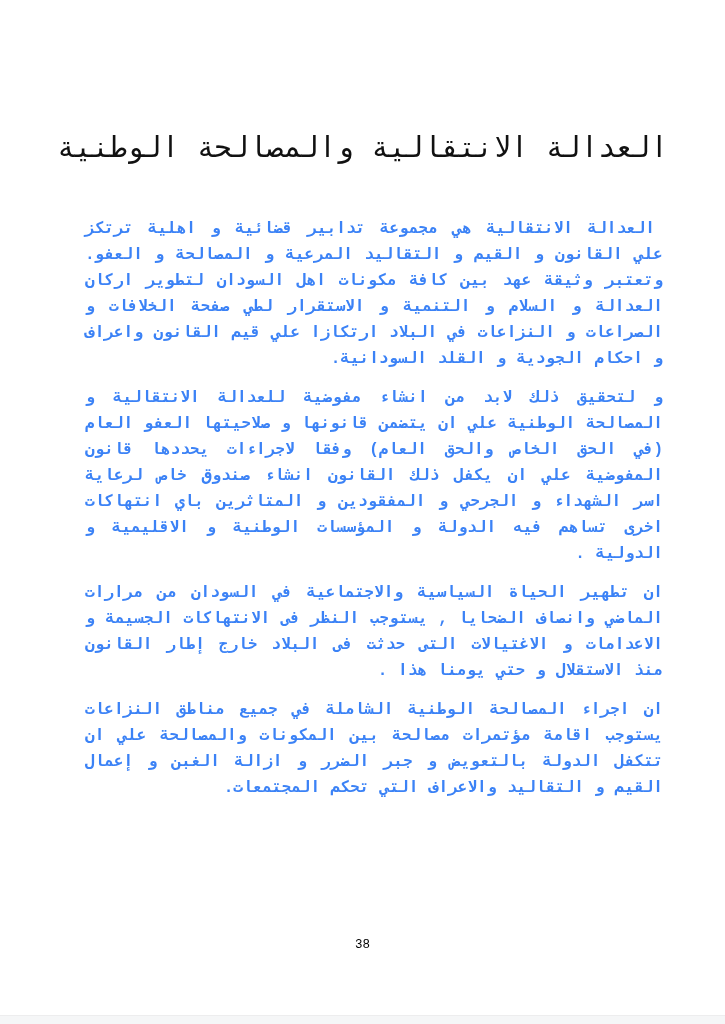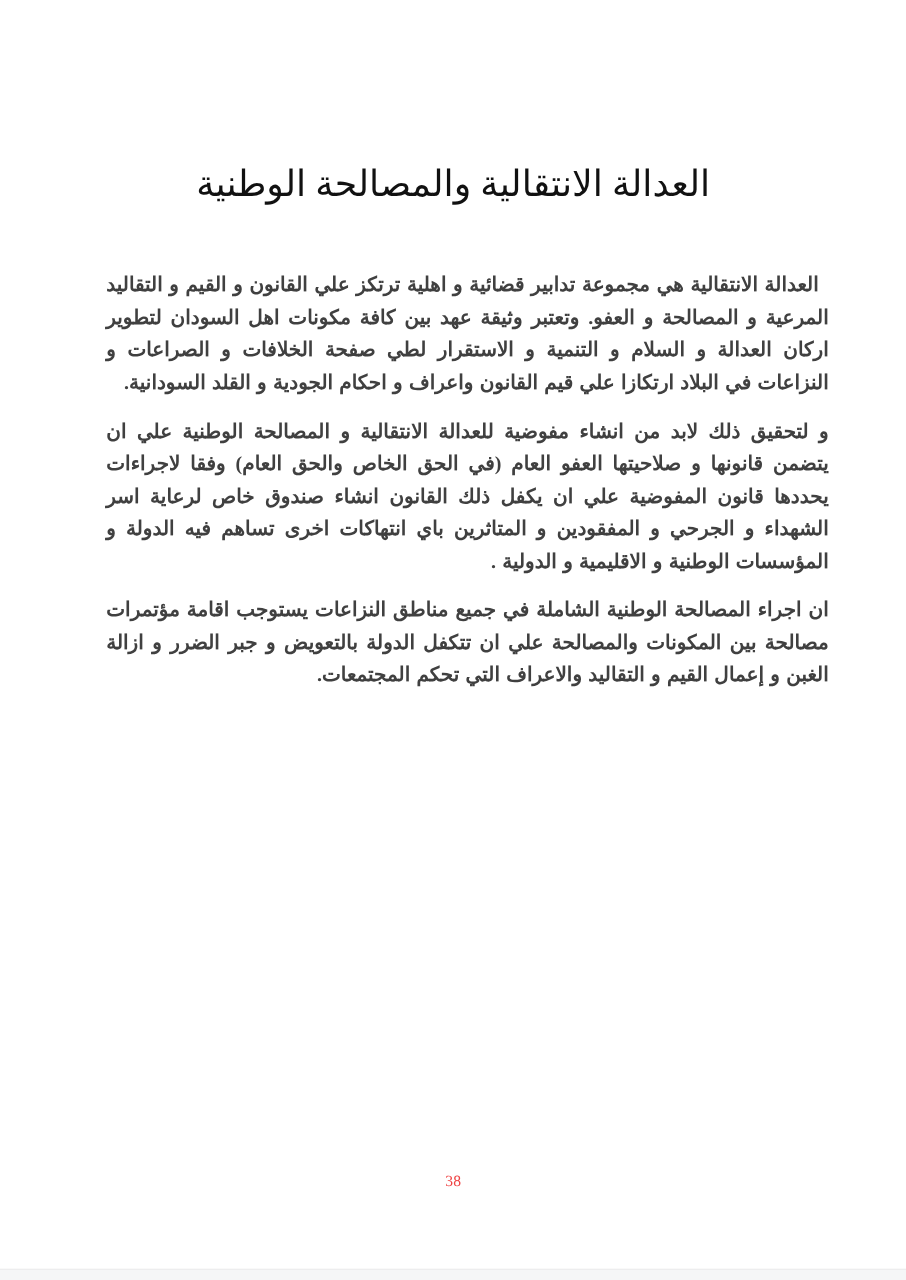--- a/index.html
+++ b/index.html
@@ -7,40 +7,40 @@
     padding: 0;
     background: #ffffff;
   }
   .page {
     position: relative;
     width: 725px;
     height: 1024px;
     background: #ffffff;
     overflow: hidden;
     direction: rtl;
-    font-family: Liberation Serif, serif;
+    font-family: Liberation Mono, monospace;
   }
   .doc-title {
     position: absolute;
     top: 130px;
     right: 40px;
     left: 40px;
     margin: 0;
     text-align: center;
     font-size: 29px;
     font-weight: 400;
     color: #111111;
     letter-spacing: 0;
   }
   .doc-content {
     position: absolute;
     top: 216px;
     right: 62px;
     left: 85px;
-    color: #404040;
+    color: #3b82f6;
   }
   .doc-content p {
     margin: 0 0 13px 0;
     font-size: 16px;
     font-weight: 700;
     line-height: 26px;
     text-align: justify;
     text-justify: inter-word;
     word-spacing: 1px;
   }
@@ -48,21 +48,21 @@
     text-indent: 8px;
   }
   .page-number {
     position: absolute;
     top: 938px;
     left: 0;
     right: 0;
     text-align: center;
     font-size: 12.5px;
     font-weight: 400;
-    color: #ef4444;
+    color: #000000;
     direction: ltr;
   }
   .bottom-strip {
     position: absolute;
     left: 0;
     right: 0;
     bottom: 0;
     height: 8px;
     background: #f5f6f7;
     border-top: 1px solid #ededee;
@@ -71,20 +71,21 @@
 </head>
 <body>
 
 <div class="page">
 
   <h1 class="doc-title">العدالة الانتقالية والمصالحة الوطنية</h1>
 
   <div class="doc-content">
     <p class="first-par">العدالة الانتقالية هي  مجموعة تدابير قضائية و اهلية  ترتكز علي القانون و القيم و التقاليد المرعية و المصالحة و العفو. وتعتبر وثيقة عهد بين كافة مكونات اهل السودان لتطوير اركان العدالة و السلام و التنمية و الاستقرار لطي صفحة الخلافات و الصراعات و النزاعات في البلاد ارتكازا علي قيم القانون  واعراف و احكام الجودية و القلد السودانية.</p>
     <p>و لتحقيق ذلك لابد من انشاء مفوضية للعدالة الانتقالية و المصالحة الوطنية علي ان يتضمن قانونها و صلاحيتها العفو العام (في الحق الخاص والحق العام) وفقا لاجراءات يحددها قانون المفوضية علي ان يكفل ذلك القانون انشاء صندوق خاص لرعاية اسر الشهداء و الجرحي و المفقودين و المتاثرين باي انتهاكات اخرى تساهم فيه الدولة و المؤسسات الوطنية و الاقليمية و الدولية .</p>
+    <p>ان تطهير الحياة السياسية والاجتماعية في السودان من مرارات الماضي وانصاف الضحايا , يستوجب النظر فى الانتهاكات الجسيمة و الاعدامات و الاغتيالات التى حدثت فى البلاد خارج إطار القانون  منذ الاستقلال و حتي يومنا هذا .</p>
     <p>ان اجراء المصالحة الوطنية الشاملة في جميع مناطق النزاعات يستوجب اقامة مؤتمرات مصالحة بين المكونات والمصالحة علي ان تتكفل الدولة بالتعويض و جبر الضرر و ازالة الغبن و إعمال القيم و التقاليد والاعراف التي تحكم المجتمعات.</p>
   </div>
 
   <div class="page-number">38</div>
 
   <div class="bottom-strip"></div>
 
 </div>
 
 </body></html>

